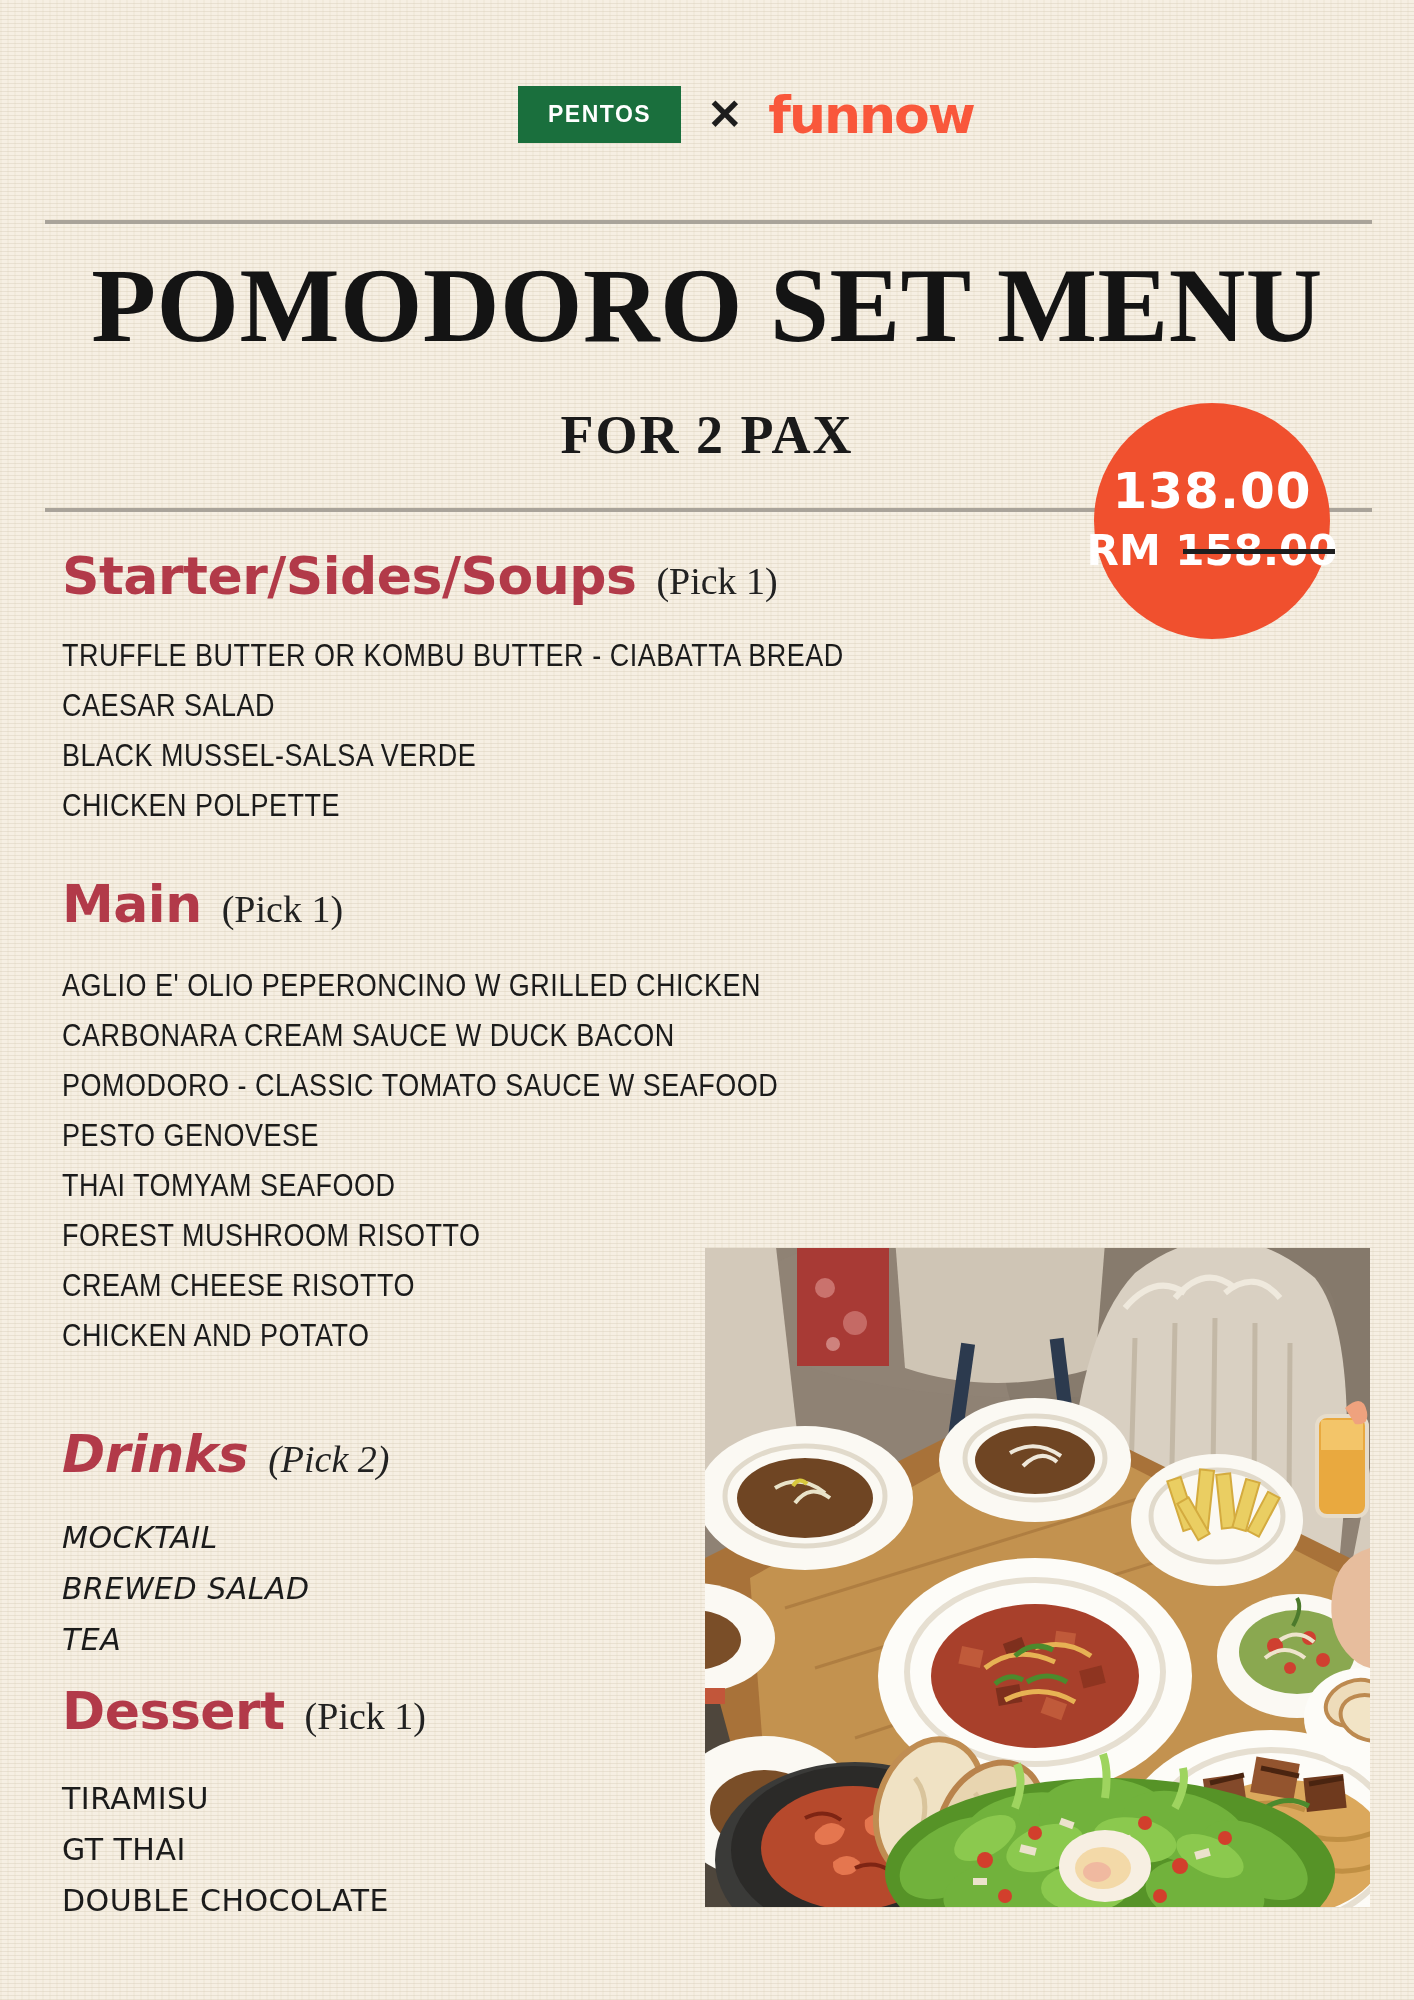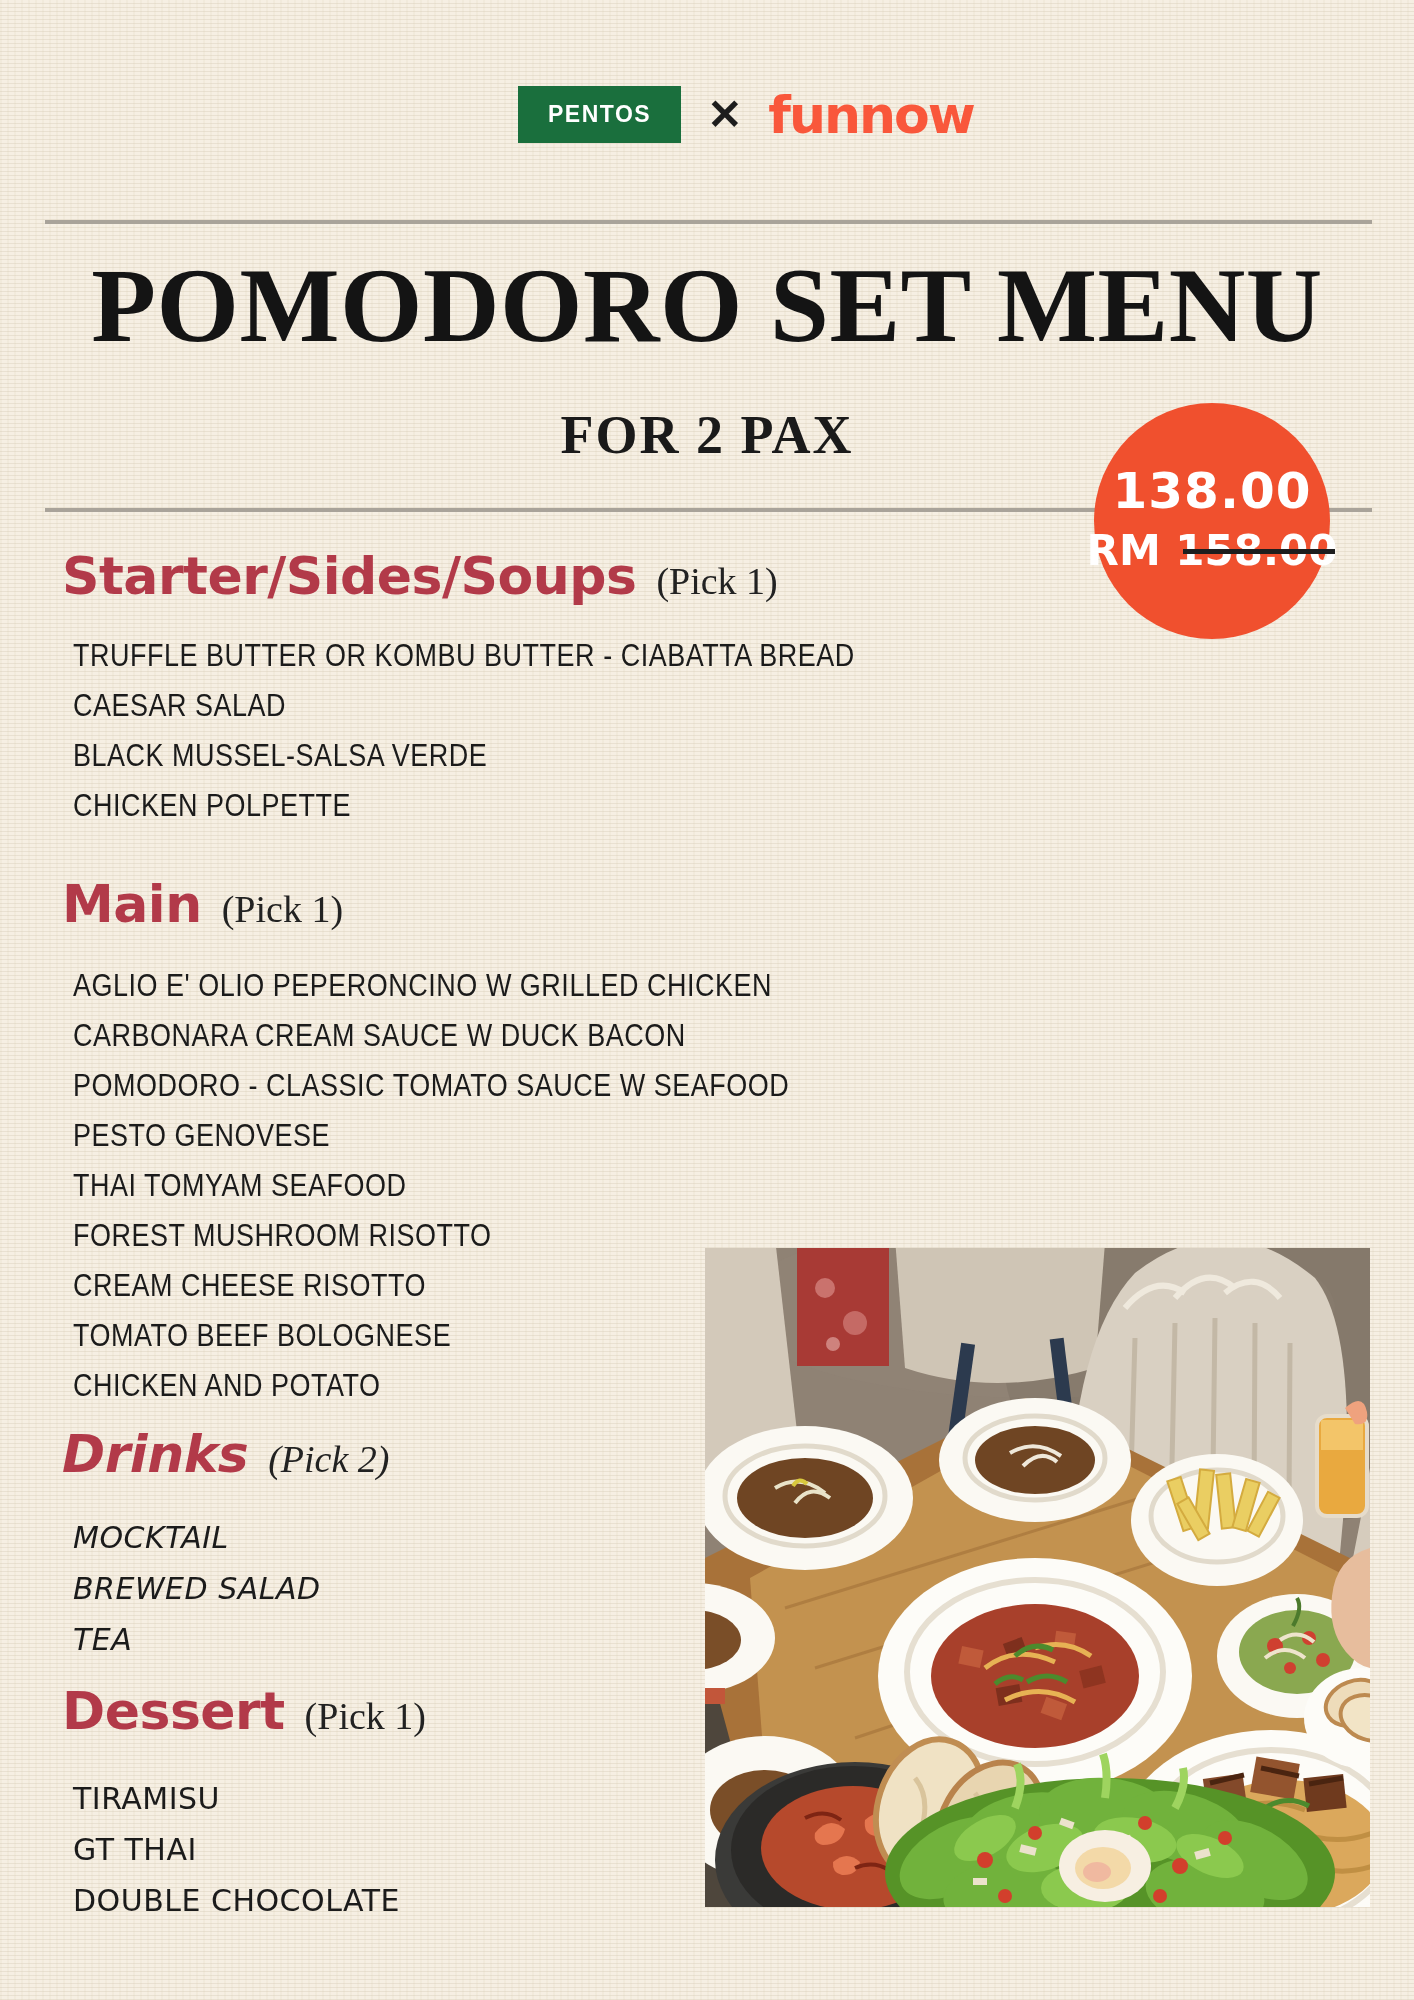--- a/index.html
+++ b/index.html
@@ -35,21 +35,21 @@
     justify-content:center;gap:6px;padding-bottom:6px;box-sizing:border-box;}
   .badge .now{font-family:"DejaVu Sans",sans-serif;font-weight:700;font-size:50px;color:#fff;letter-spacing:1px;}
   .badge .was{font-family:"DejaVu Sans",sans-serif;font-weight:700;font-size:42px;color:#fff;letter-spacing:0px;white-space:nowrap;}
   .strike-bar{position:absolute;left:1183px;top:549px;width:152px;height:5px;background:#1e1e1e;z-index:3;}
   
   .section{position:absolute;left:62px;z-index:1;}
   .sec-head{display:flex;align-items:baseline;gap:20px;}
   .sec-title{font-family:"DejaVu Sans",sans-serif;font-weight:700;font-size:52px;line-height:1.1;
     color:#b23a49;letter-spacing:-0.5px;}
   .sec-pick{font-family:"Liberation Serif",serif;font-size:38px;color:#22222 2;color:#222;}
-  .menu-list{margin:11px;padding:0;}
+  .menu-list{margin:0;padding:0;}
   .menu-list .mi{line-height:45px;white-space:nowrap;}
   .list-condensed .mi span{display:inline-block;transform:scaleX(0.87);transform-origin:0 50%;
     font-family:"Liberation Sans",sans-serif;font-size:31px;letter-spacing:0.6px;color:#1b1b1b;}
   .list-round .mi{line-height:46px;}
   .list-round .mi span{font-family:"DejaVu Sans",sans-serif;font-size:30px;letter-spacing:0.5px;color:#1b1b1b;}
   #sec-starter{top:548px;} #sec-starter .menu-list{margin-top:28px;}
   #sec-main{top:876px;}    #sec-main .menu-list{margin-top:30px;}
   #sec-drinks{top:1426px;font-style:italic;} #sec-drinks .menu-list{margin-top:32px;}
   #sec-dessert{top:1683px;}#sec-dessert .menu-list{margin-top:36px;}
   
@@ -99,21 +99,20 @@
       <span class="sec-pick">(Pick 1)</span>
     </div>
     <div class="menu-list list-condensed">
         <div class="mi"><span>AGLIO E' OLIO PEPERONCINO W GRILLED CHICKEN</span></div>
         <div class="mi"><span>CARBONARA CREAM SAUCE W DUCK BACON</span></div>
         <div class="mi"><span>POMODORO - CLASSIC TOMATO SAUCE W SEAFOOD</span></div>
         <div class="mi"><span>PESTO GENOVESE</span></div>
         <div class="mi"><span>THAI TOMYAM SEAFOOD</span></div>
         <div class="mi"><span>FOREST MUSHROOM RISOTTO</span></div>
         <div class="mi"><span>CREAM CHEESE RISOTTO</span></div>
-        <div class="mi"><span>TOMATO BEEF BOLOGNESE</span></div>
         <div class="mi"><span>CHICKEN AND POTATO</span></div>
       </div>
   </div>
 
   <div class="section" id="sec-drinks">
     <div class="sec-head">
       <span class="sec-title">Drinks</span>
       <span class="sec-pick">(Pick 2)</span>
     </div>
     <div class="menu-list list-round">

